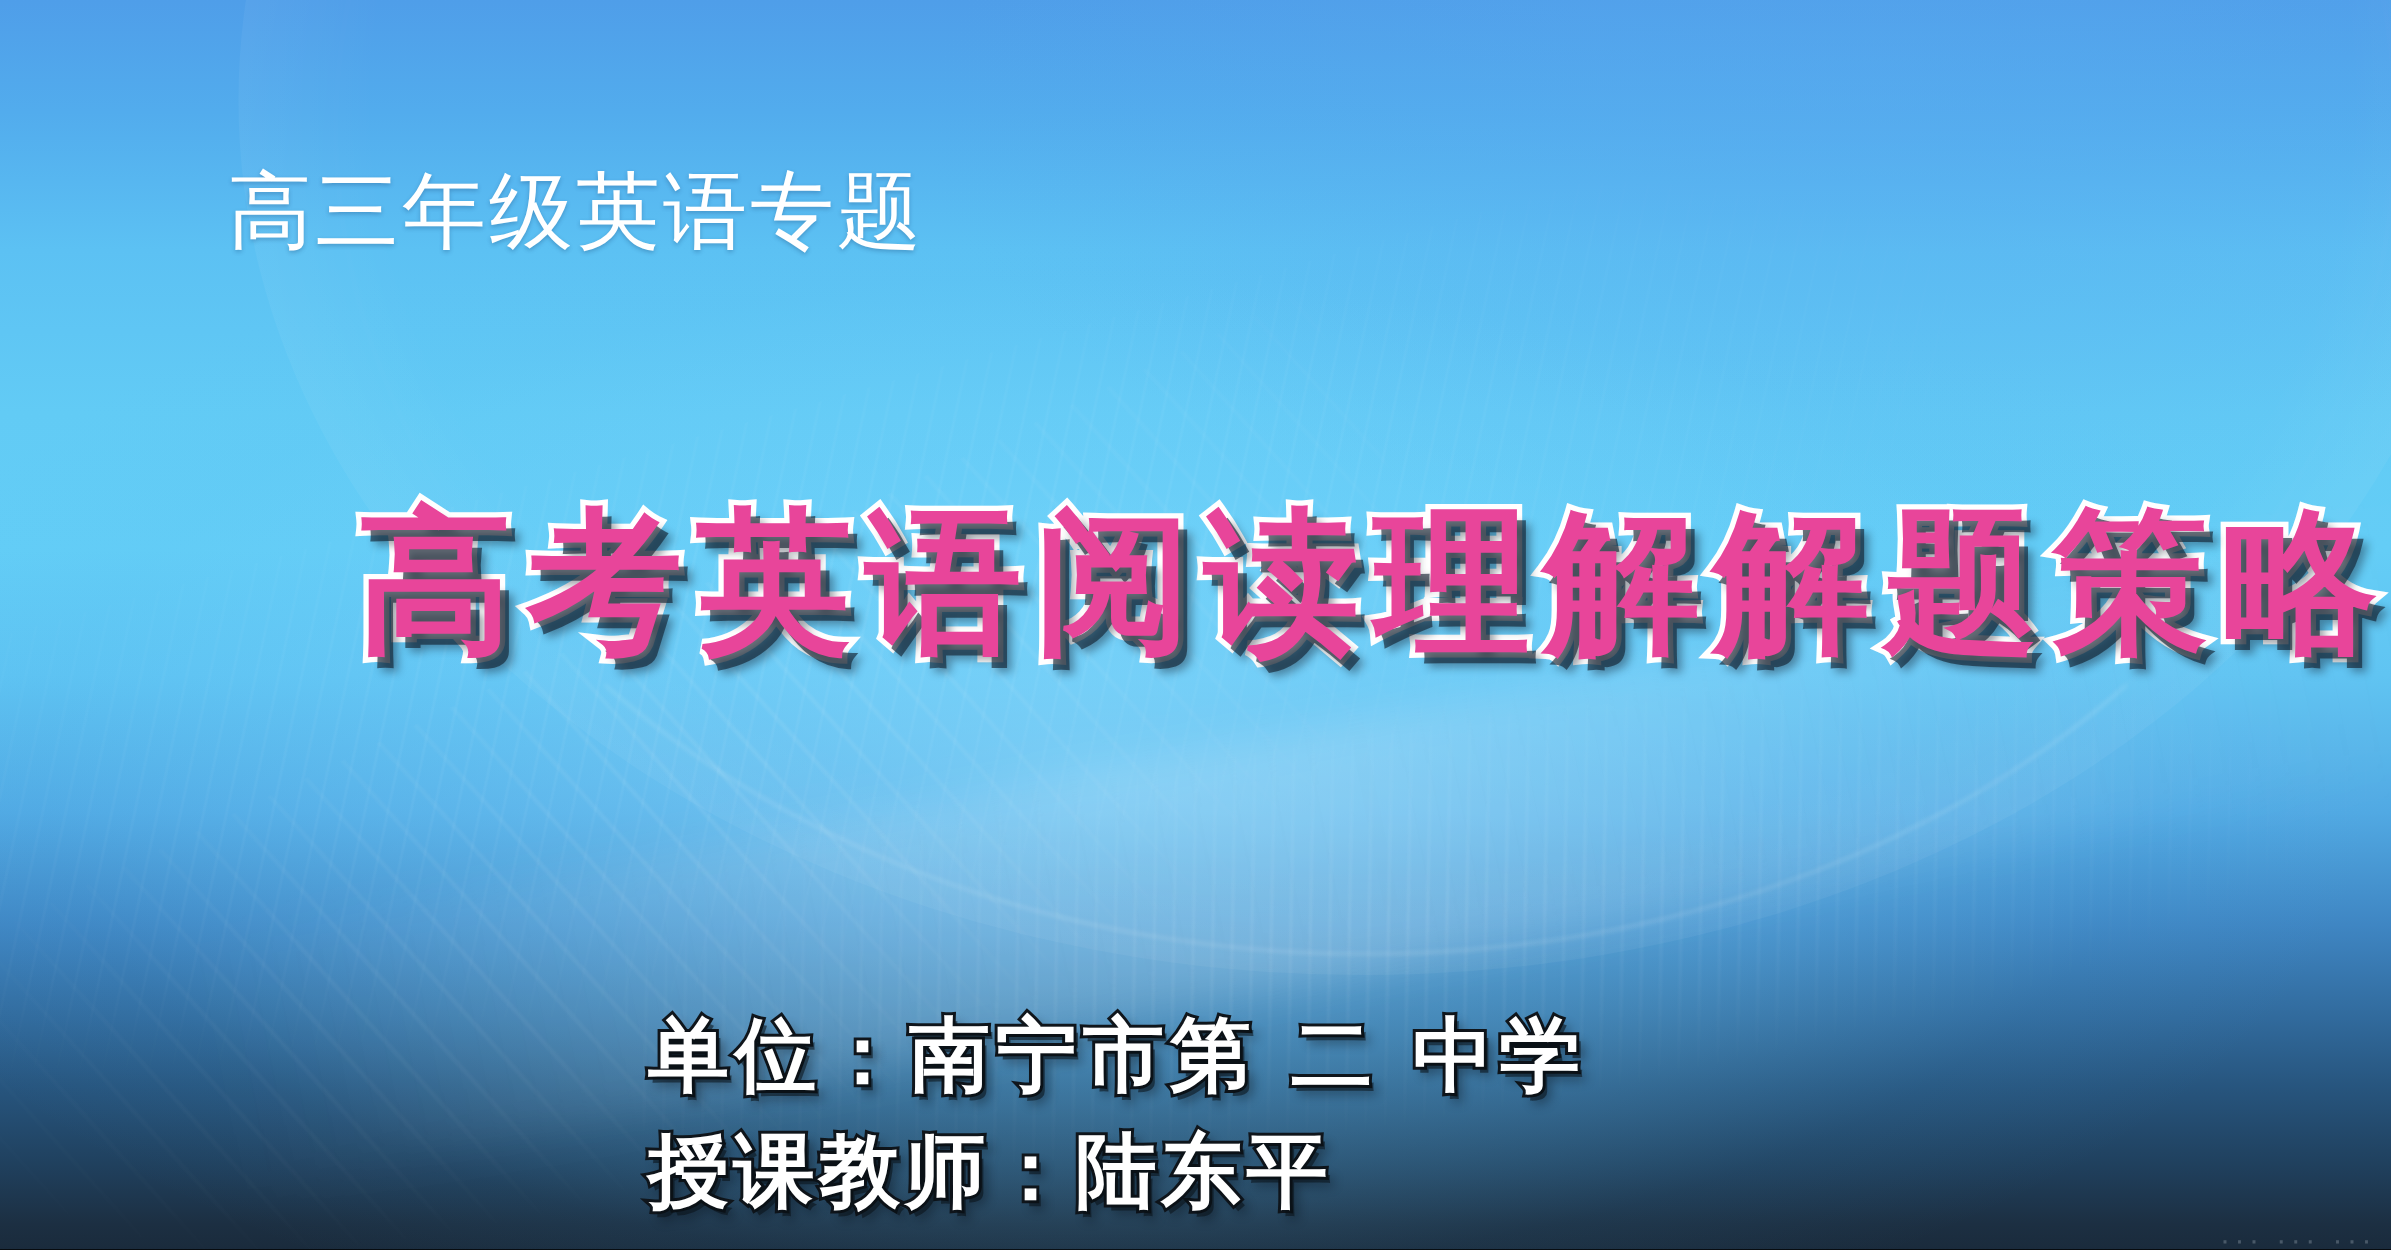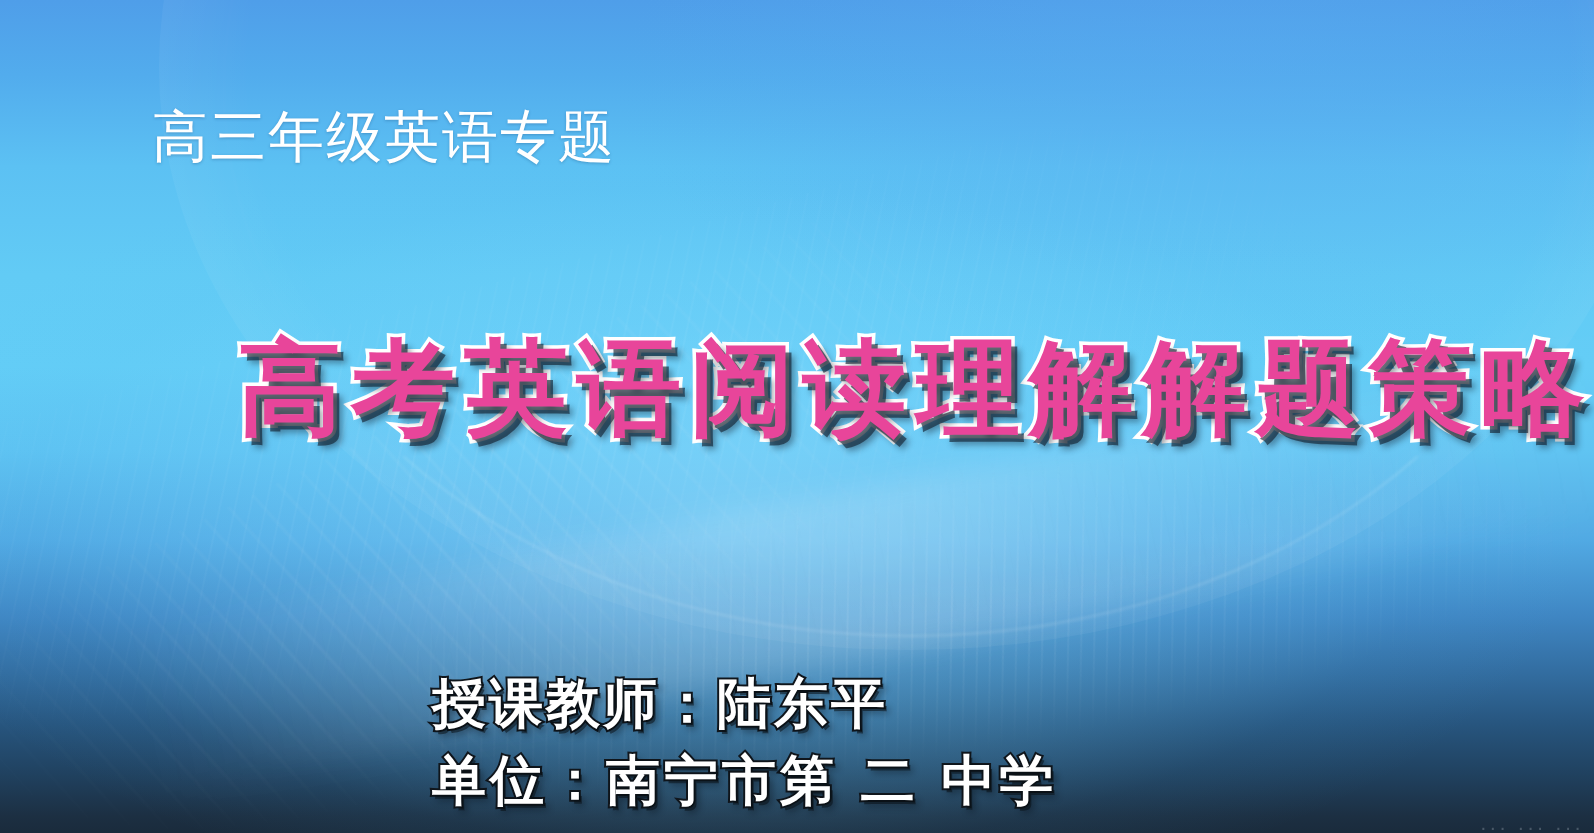--- a/index.html
+++ b/index.html
@@ -159,21 +159,21 @@
         rgba(0,0,0,0.92) 0%, rgba(0,0,0,0.46) 50%, rgba(0,0,0,0) 86%);
     filter: blur(0.8px);
     pointer-events: none;
   }
 
   
   .subtitle {
     position: absolute;
     left: 152px;
     top: 112px;
-    font-family: Liberation Mono, monospace;
+    font-family: Liberation Sans, sans-serif;
     font-size: 56px;
     line-height: 1.05;
     letter-spacing: 2px;
     color: #ffffff;
     white-space: nowrap;
     text-shadow: 0 1px 3px rgba(20,60,110,0.30);
   }
 
   
   .main-title {
@@ -239,19 +239,19 @@
   <div class="light-band"></div>
   <div class="ribbon ribbon-a"></div>
   <div class="ribbon ribbon-b"></div>
   <div class="streaks"></div>
 
   <div class="subtitle">高三年级英语专题</div>
 
   <div class="main-title">高考英语阅读理解解题策略</div>
 
   <div class="presenter">
+    <span class="presenter-line affiliation">单位：南宁市第 二  中学</span>
     <span class="presenter-line teacher">授课教师：陆东平</span>
-    <span class="presenter-line affiliation">单位：南宁市第 二  中学</span>
   </div>
 
   <div class="watermark">··· ··· ···</div>
 
 </div>
 
 </body></html>

